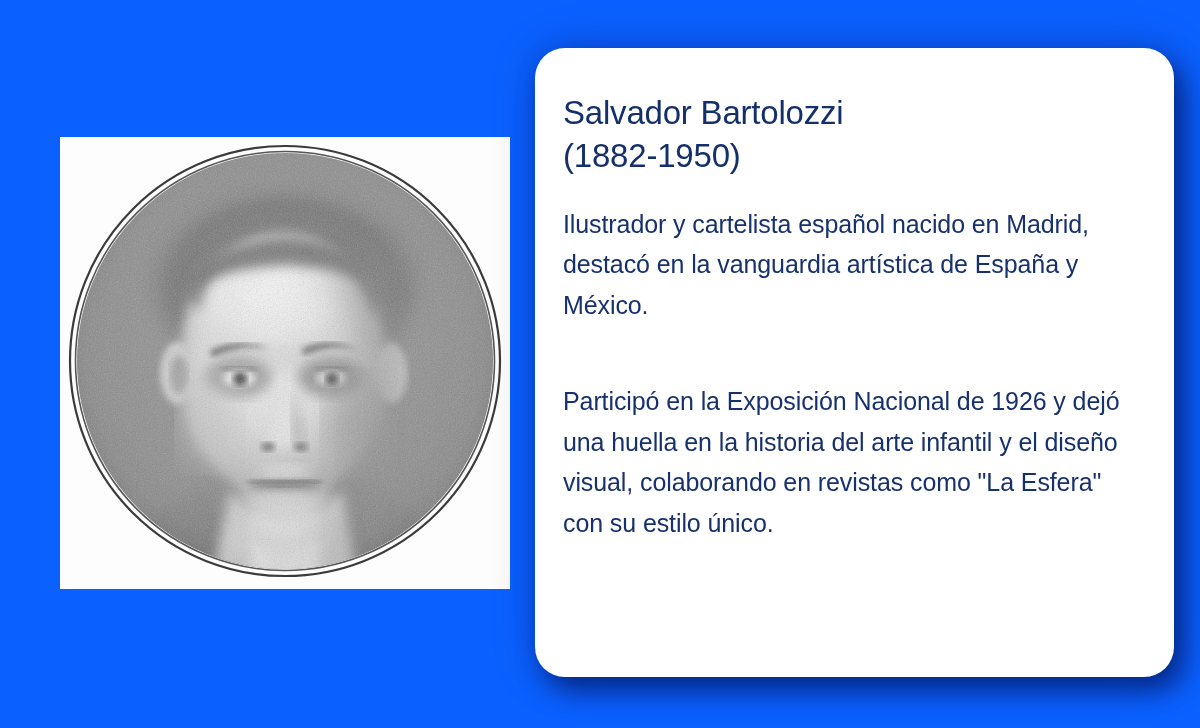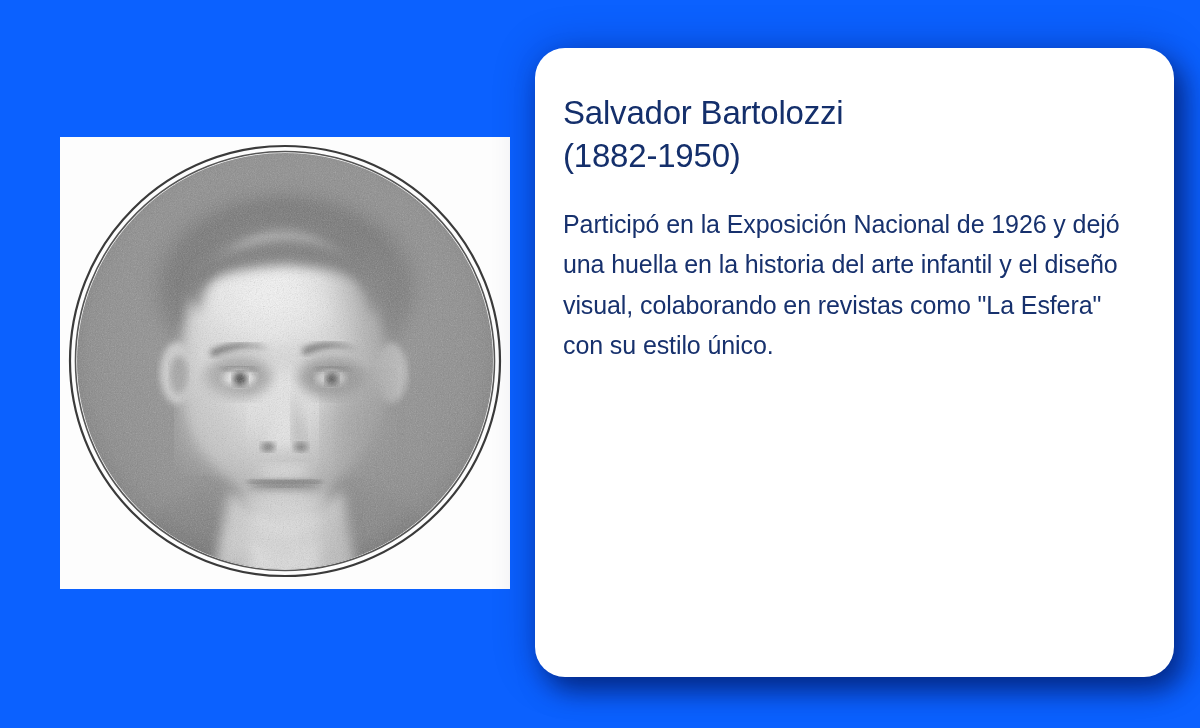--- a/index.html
+++ b/index.html
@@ -47,21 +47,21 @@
     white-space:pre-line;
     margin-bottom:26px;
   }
 
   .card-paragraph {
     color:#17316d;
     font-size:25px;
     line-height:1.62;
     letter-spacing:-0.1px;
   }
-  .card-paragraph + .card-paragraph { margin-top:15px; }
+  .card-paragraph + .card-paragraph { margin-top:56px; }
 </style>
 </head>
 <body>
 
 <div id="photo-panel">
   <div id="photo-frame">
     <svg id="portrait-svg" viewBox="0 0 450 452" aria-hidden="true">
       <defs>
 
         <filter id="grain" x="0" y="0" width="100%" height="100%">
@@ -196,15 +196,16 @@
         <rect x="0" y="0" width="450" height="452" filter="url(#grain)" opacity="0.22" fill="#ffffff"></rect>
       </g>
     </svg>
   </div>
 </div>
 
 <div id="info-card">
   <h1 id="card-title">Salvador Bartolozzi
 (1882-1950)</h1>
 
+  <p class="card-paragraph">Ilustrador y cartelista español nacido en Madrid, destacó en la vanguardia artística de España y México.</p>
 
   <p class="card-paragraph">Participó en la Exposición Nacional de 1926 y dejó una huella en la historia del arte infantil y el diseño visual, colaborando en revistas como "La Esfera" con su estilo único.</p>
 </div>
 
 </body></html>

